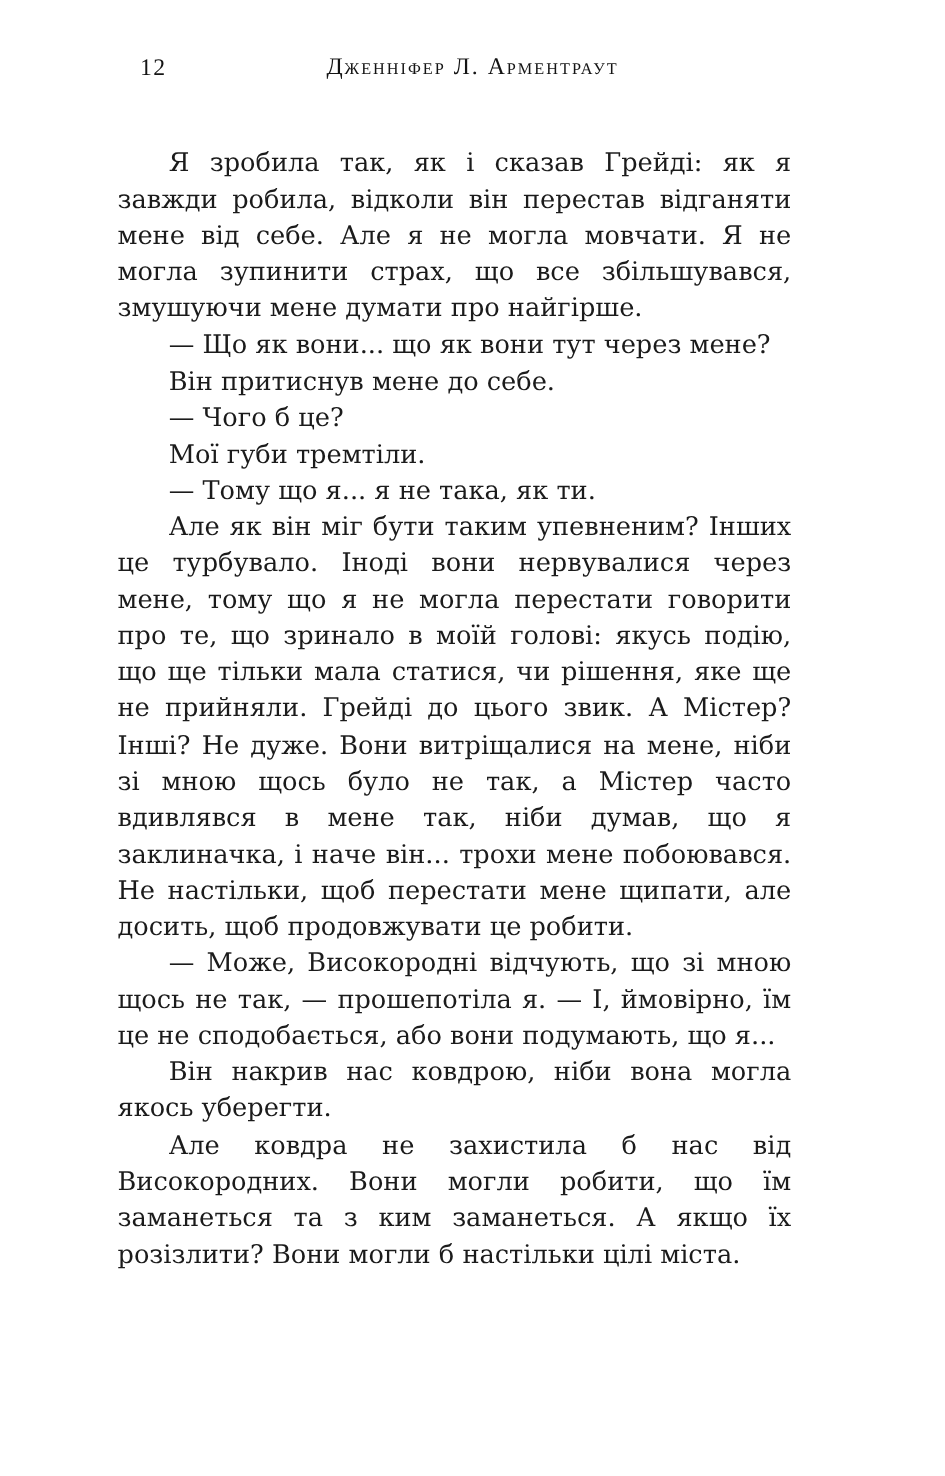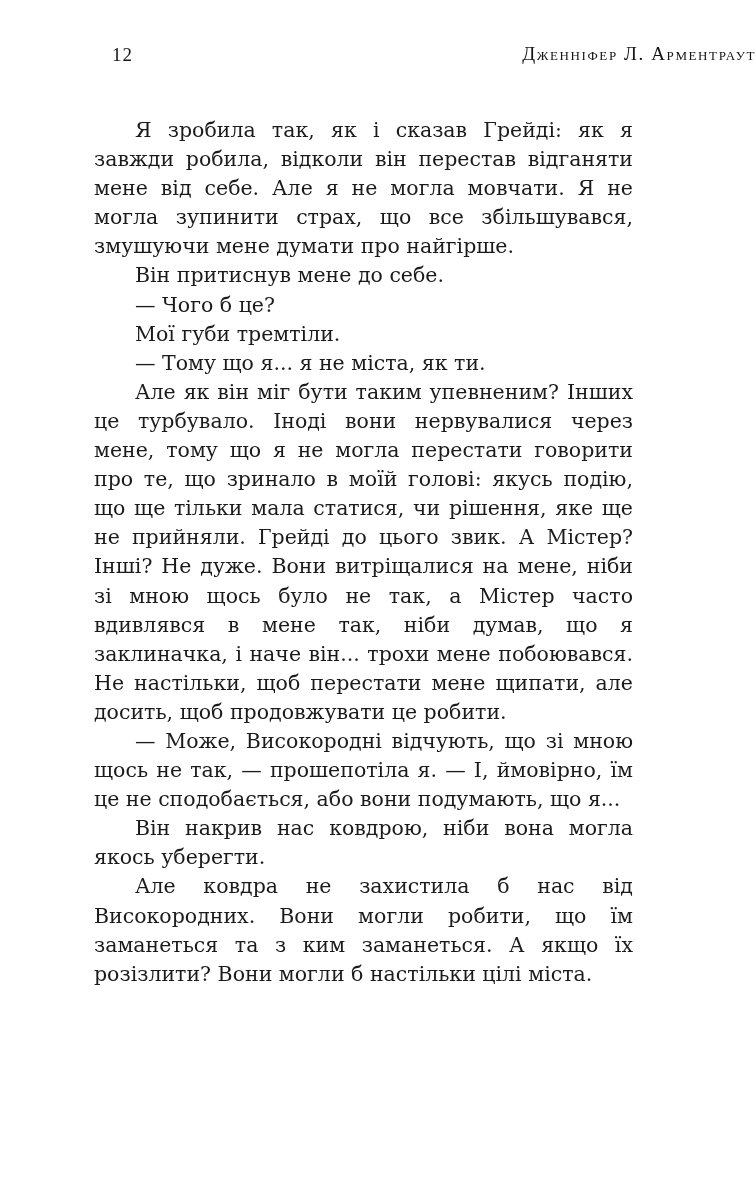--- a/index.html
+++ b/index.html
@@ -32,21 +32,21 @@
     font-family: "Liberation Serif", serif;
     font-size: 19px;
     letter-spacing: 1px;
     color: #141414;
   }
   .running-title {
     position: absolute;
     left: 0;
     width: 100%;
     top: 43px;
-    text-align: right;
+    text-align: center;
     font-family: "Liberation Serif", serif;
     font-variant: small-caps;
     font-weight: 400;
     font-size: 19px;
     letter-spacing: 1.6px;
     color: #141414;
     white-space: nowrap;
   }
   
   .body-text {
@@ -72,23 +72,24 @@
 <div class="page" style="background: rgb(255, 255, 255); color: rgb(27, 27, 27);">
 
   <header class="page-header">
     <span class="page-number" style="color: rgb(20, 20, 20);">12</span>
     <span class="running-title" style="color: rgb(20, 20, 20);">Дженніфер Л. Арментраут</span>
   </header>
 
   <main class="body-text" id="body-text">
 
   <p>Я зробила так, як і сказав Грейді: як я завжди ро­била, відколи він перестав відганяти мене від себе. Але я не могла мовчати. Я не могла зупинити страх, що все збільшувався, змушуючи мене думати про найгірше.</p>
+      <p>— Що як вони... що як вони тут через мене?</p>
       <p>Він притиснув мене до себе.</p>
       <p>— Чого б це?</p>
       <p>Мої губи тремтіли.</p>
-      <p>— Тому що я... я не міста, як ти.</p>
+      <p>— Тому що я... я не така, як ти.</p>
       <p>Але як він міг бути таким упевненим? Інших це турбувало. Іноді вони нервувалися через мене, тому що я не могла перестати говорити про те, що зри­нало в моїй голові: якусь подію, що ще тільки мала статися, чи рішення, яке ще не прийняли. Грейді до цього звик. А Містер? Інші? Не дуже. Вони ви­тріщалися на мене, ніби зі мною щось було не так, а Містер часто вдивлявся в мене так, ніби думав, що я заклиначка, і наче він... трохи мене побоювався. Не настільки, щоб перестати мене щипати, але до­сить, щоб продовжувати це робити.</p>
       <p>— Може, Високородні відчують, що зі мною щось не так, — прошепотіла я. — І, ймовірно, їм це не сподобається, або вони подумають, що я...</p>
       <p>Він накрив нас ковдрою, ніби вона могла якось уберегти.</p>
       <p>Але ковдра не захистила б нас від Високородних. Вони могли робити, що їм заманеться та з ким заманеться. А якщо їх розізлити? Вони могли б настільки цілі міста.</p>
     </main>
 
 </div>
 
 </body></html>

